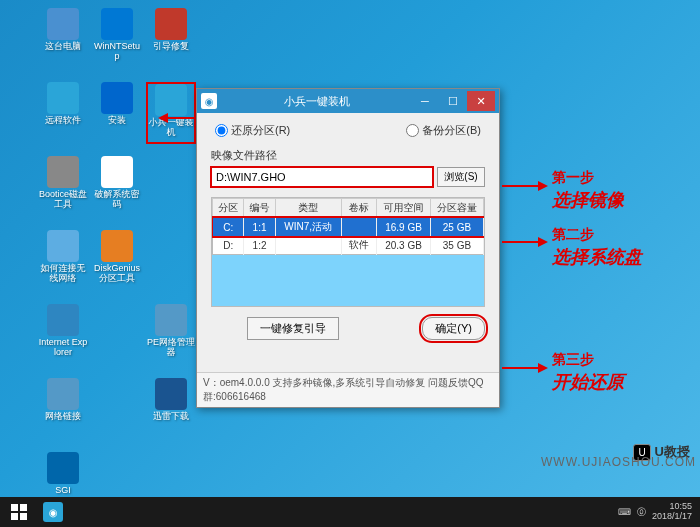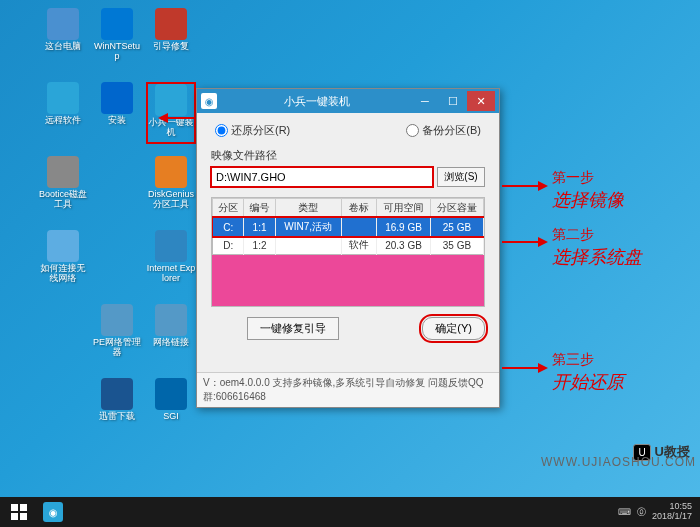--- a/index.html
+++ b/index.html
@@ -21,26 +21,26 @@
 .radio-opt { display: flex; align-items: center; gap: 3px; }
 .radio-opt input { cursor: pointer; }
 .field-label { font-size: 11px; margin-bottom: 4px; }
 .path-row { display: flex; gap: 4px; margin-bottom: 10px; }
 .path-input { flex: 1; height: 20px; border: 1px solid #999; padding: 0 4px; font-size: 11px; background: white; outline: 2px solid #d00; outline-offset: -1px; }
 .browse-btn { width: 48px; height: 20px; font-size: 10px; border: 1px solid #999; background: #f5f5f5; cursor: pointer; }
 .drive-table { width: 100%; border: 1px solid #bbb; border-collapse: collapse; font-size: 10px; background: white; }
 .drive-table th { background: #f0f0f0; border: 1px solid #ccc; padding: 2px 4px; font-weight: normal; text-align: center; }
 .drive-table td { border-right: 1px solid #eee; padding: 2px 6px; text-align: center; }
 .drive-table tr.sel { background: #2070d0; color: white; outline: 2px solid #d00; }
-.table-wrap { border: 1px solid #bbb; height: 110px; overflow: hidden; background: #ec4899; margin-bottom: 10px; }
+.table-wrap { border: 1px solid #bbb; height: 110px; overflow: hidden; background: #7dd3fc; margin-bottom: 10px; }
 .btn-row { display: flex; justify-content: space-between; margin-bottom: 6px; padding-left: 36px; }
 .btn { padding: 3px 12px; font-size: 11px; border: 1px solid #999; background: #f5f5f5; cursor: pointer; }
 .btn.confirm { outline: 2px solid #d00; outline-offset: 1px; border-radius: 10px; }
 .version-row { font-size: 10px; color: #555; background: #f5f5f5; padding: 3px 6px; border-top: 1px solid #ccc; position: absolute; bottom: 0; left: 0; right: 0; }
-.annotation { position: absolute; color: #d00; font-weight: normal; text-align: left; line-height: 1.4; }
+.annotation { position: absolute; color: #d00; font-weight: bold; text-align: left; line-height: 1.4; }
 .annotation .step { font-size: 14px; }
 .annotation .desc { font-size: 18px; font-style: italic; }
 .arrow-svg { position: absolute; }
 .taskbar { position: absolute; bottom: 0; left: 0; width: 700px; height: 30px; background: #1a1a1a; display: flex; align-items: center; }
 .start-btn { width: 38px; height: 30px; display: flex; align-items: center; justify-content: center; cursor: pointer; }
 .tb-icon { width: 30px; height: 30px; display: flex; align-items: center; justify-content: center; cursor: pointer; }
 .tray { margin-left: auto; display: flex; align-items: center; color: #ccc; font-size: 9px; padding-right: 8px; gap: 6px; }
 .clock { text-align: right; line-height: 1.1; }
 .watermark { position: absolute; right: 10px; bottom: 36px; display: flex; align-items: center; gap: 4px; }
 .watermark-badge { background: #000; color: #fff; padding: 2px 4px; border-radius: 3px; font-size: 10px; border: 1px solid #888; }
@@ -73,28 +73,32 @@
         <div class="lbl">安装</div>
       </div>
       <div class="desktop-icon highlight-icon">
         <div class="ic" style="background:#2aa5d8"></div>
         <div class="lbl">小兵一键装机</div>
       </div>
       <div class="desktop-icon">
         <div class="ic" style="background:#888"></div>
         <div class="lbl">Bootice磁盘工具</div>
       </div>
-      <div></div>
+      <div class="desktop-icon">
+        <div class="ic" style="background:#fff"></div>
+        <div class="lbl">破解系统密码</div>
+      </div>
+      <div></div>
+      <div class="desktop-icon">
+        <div class="ic" style="background:#5dade2"></div>
+        <div class="lbl">如何连接无线网络</div>
+      </div>
       <div class="desktop-icon">
         <div class="ic" style="background:#e67e22"></div>
         <div class="lbl">DiskGenius分区工具</div>
-      </div>
-      <div class="desktop-icon">
-        <div class="ic" style="background:#5dade2"></div>
-        <div class="lbl">如何连接无线网络</div>
       </div>
       <div></div>
       <div class="desktop-icon">
         <div class="ic" style="background:#2e86c1"></div>
         <div class="lbl">Internet Explorer</div>
       </div>
       <div></div>
       <div class="desktop-icon">
         <div class="ic" style="background:#5499c7"></div>
         <div class="lbl">PE网络管理器</div>

